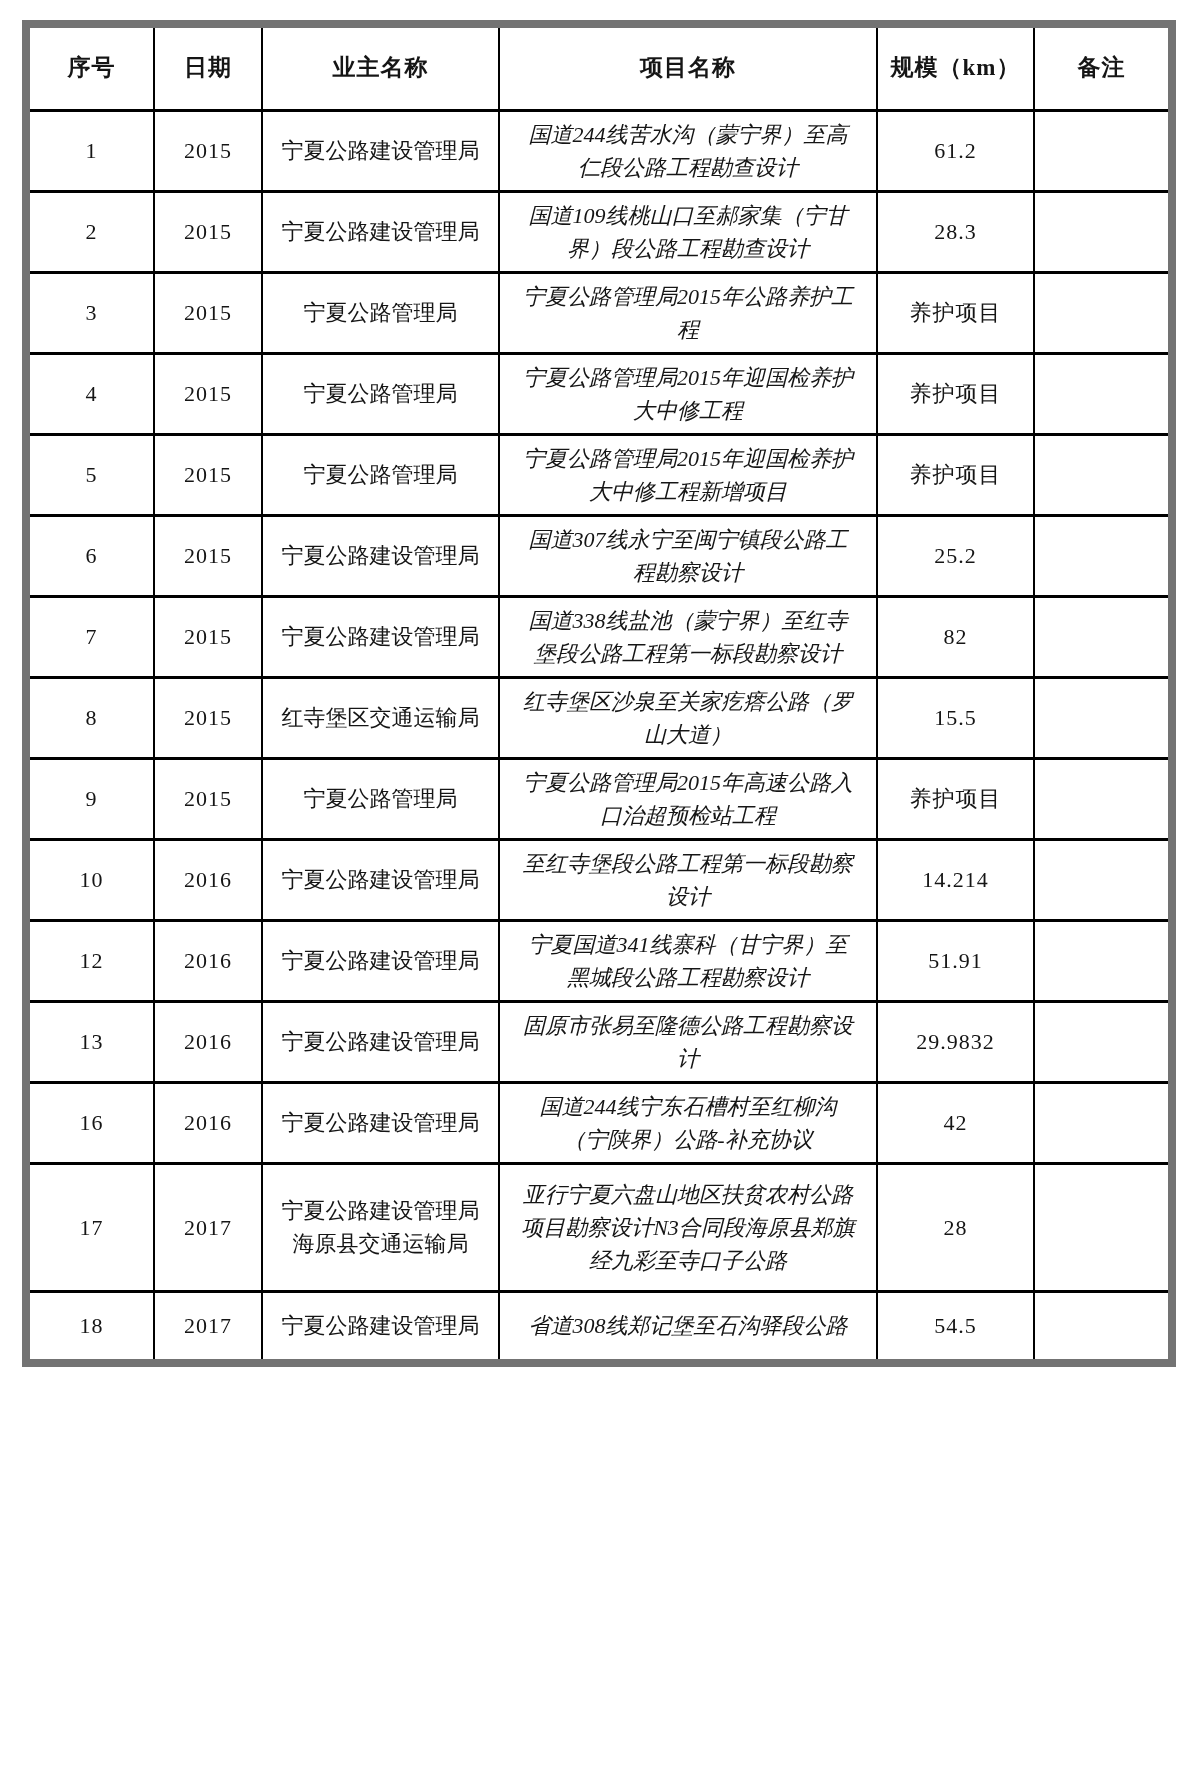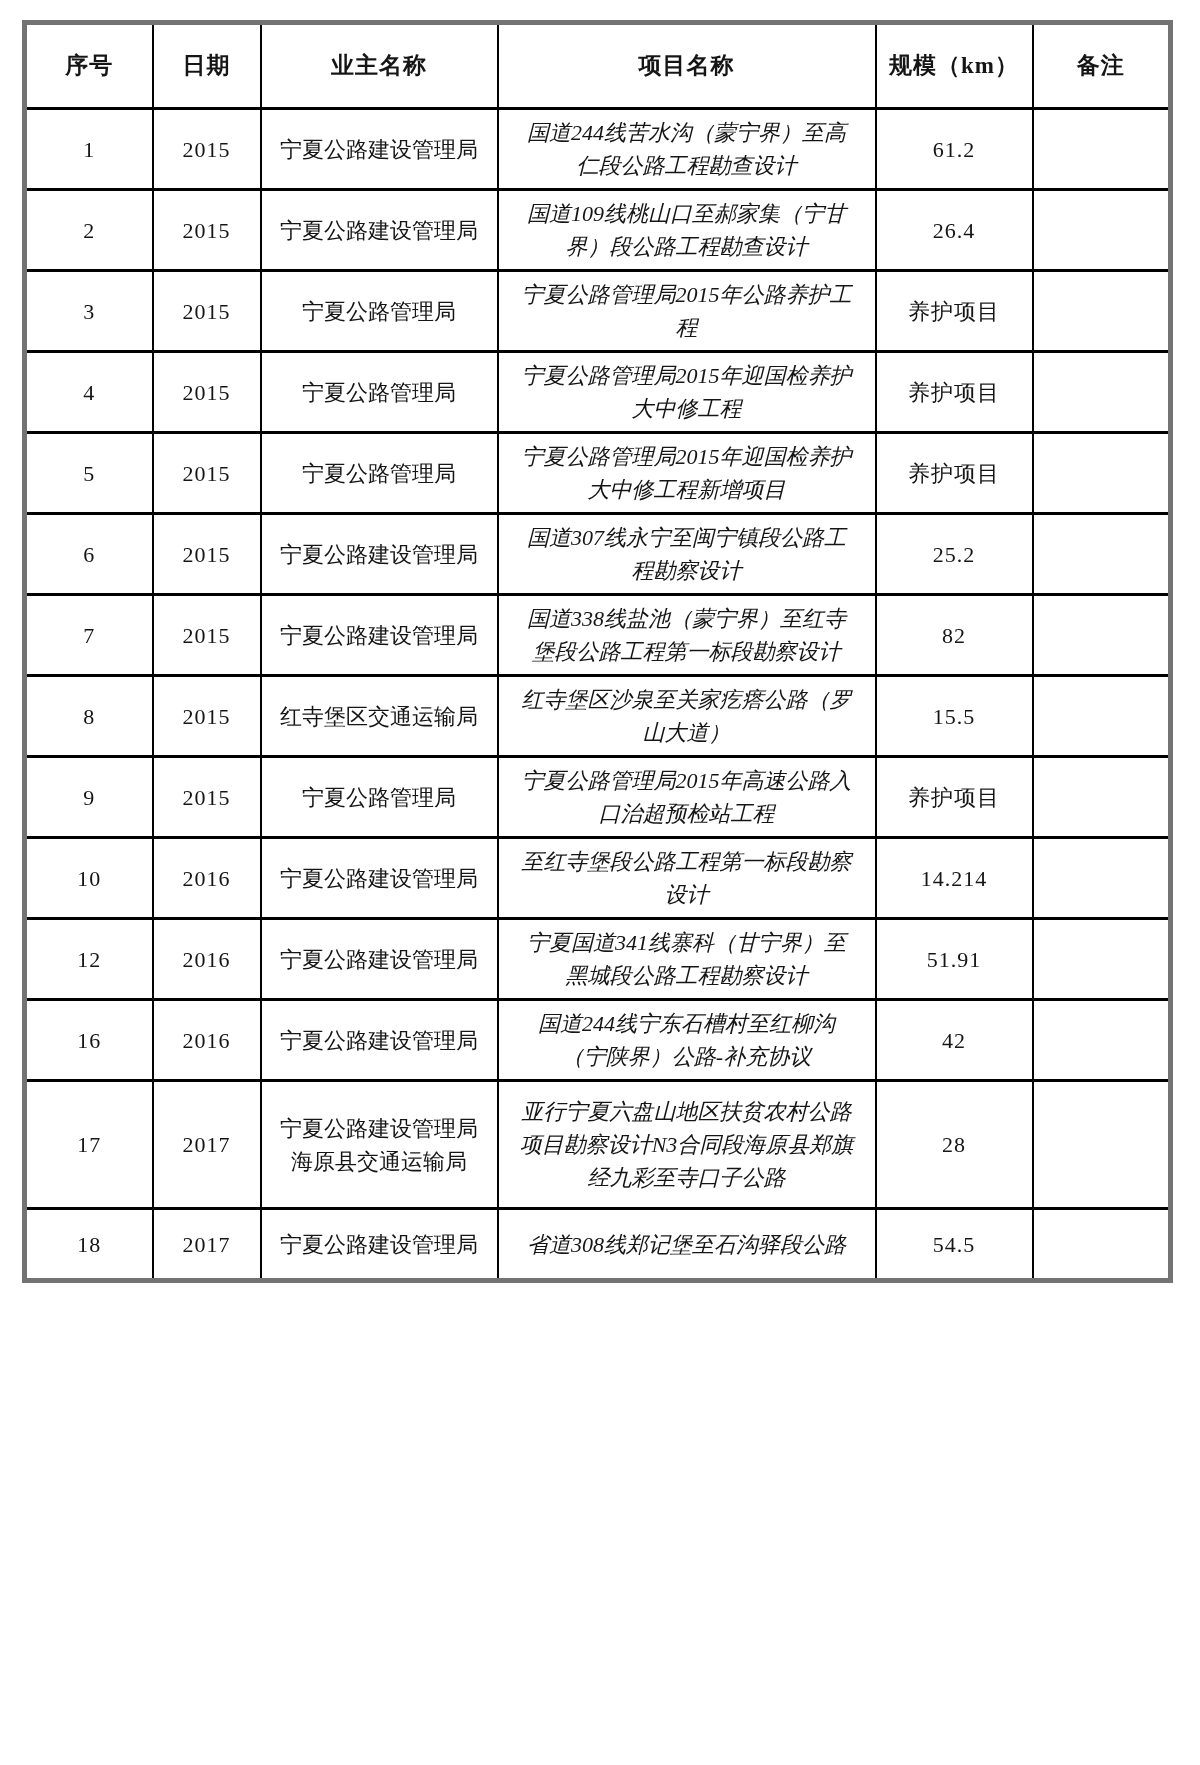--- a/index.html
+++ b/index.html
@@ -15,21 +15,21 @@
     background: #ffffff;
     font-family: "Liberation Serif", "DejaVu Serif", serif;
     color: #151515;
     overflow: hidden;
   }
   table.projects {
     border-collapse: collapse;
     table-layout: fixed;
     width: 1146px;
     margin: 20px 0 0 22px;
-    border: 5px solid #737373;
+    border: 8px solid #737373;
   }
   th, td {
     border-left: 2px solid #000;
     border-right: 2px solid #000;
     border-top: 3px solid #000;
     border-bottom: 3px solid #000;
     text-align: center;
     vertical-align: middle;
     padding: 6px 10px;
     font-size: 22px;
@@ -81,21 +81,21 @@
           <td class="col-owner">宁夏公路建设管理局</td>
           <td class="col-project">国道244线苦水沟（蒙宁界）至高仁段公路工程勘查设计</td>
           <td class="col-scale">61.2</td>
           <td class="col-remark"></td>
         </tr>
         <tr>
           <td class="col-seq">2</td>
           <td class="col-date">2015</td>
           <td class="col-owner">宁夏公路建设管理局</td>
           <td class="col-project">国道109线桃山口至郝家集（宁甘界）段公路工程勘查设计</td>
-          <td class="col-scale">26.4</td>
+          <td class="col-scale">28.3</td>
           <td class="col-remark"></td>
         </tr>
         <tr>
           <td class="col-seq">3</td>
           <td class="col-date">2015</td>
           <td class="col-owner">宁夏公路管理局</td>
           <td class="col-project">宁夏公路管理局2015年公路养护工程</td>
           <td class="col-scale">养护项目</td>
           <td class="col-remark"></td>
         </tr>
@@ -154,20 +154,28 @@
           <td class="col-project">至红寺堡段公路工程第一标段勘察设计</td>
           <td class="col-scale">14.214</td>
           <td class="col-remark"></td>
         </tr>
         <tr>
           <td class="col-seq">12</td>
           <td class="col-date">2016</td>
           <td class="col-owner">宁夏公路建设管理局</td>
           <td class="col-project">宁夏国道341线寨科（甘宁界）至黑城段公路工程勘察设计</td>
           <td class="col-scale">51.91</td>
+          <td class="col-remark"></td>
+        </tr>
+        <tr>
+          <td class="col-seq">13</td>
+          <td class="col-date">2016</td>
+          <td class="col-owner">宁夏公路建设管理局</td>
+          <td class="col-project">固原市张易至隆德公路工程勘察设计</td>
+          <td class="col-scale">29.9832</td>
           <td class="col-remark"></td>
         </tr>
         <tr>
           <td class="col-seq">16</td>
           <td class="col-date">2016</td>
           <td class="col-owner">宁夏公路建设管理局</td>
           <td class="col-project">国道244线宁东石槽村至红柳沟（宁陕界）公路-补充协议</td>
           <td class="col-scale">42</td>
           <td class="col-remark"></td>
         </tr>

